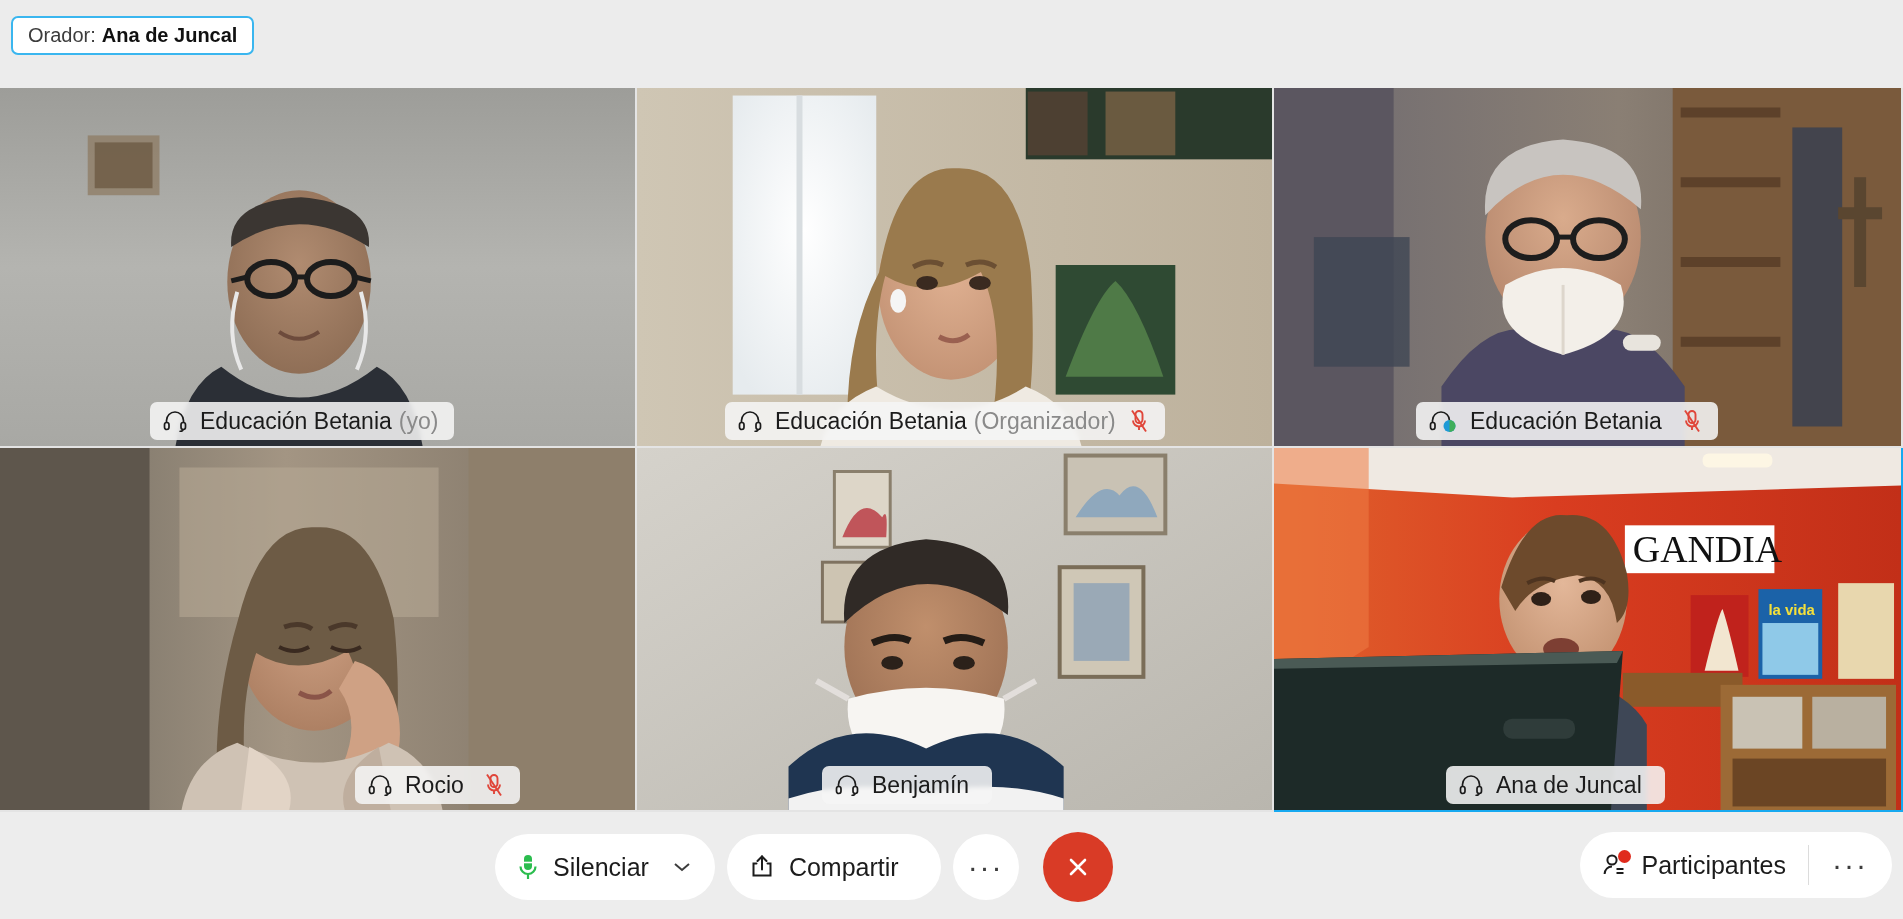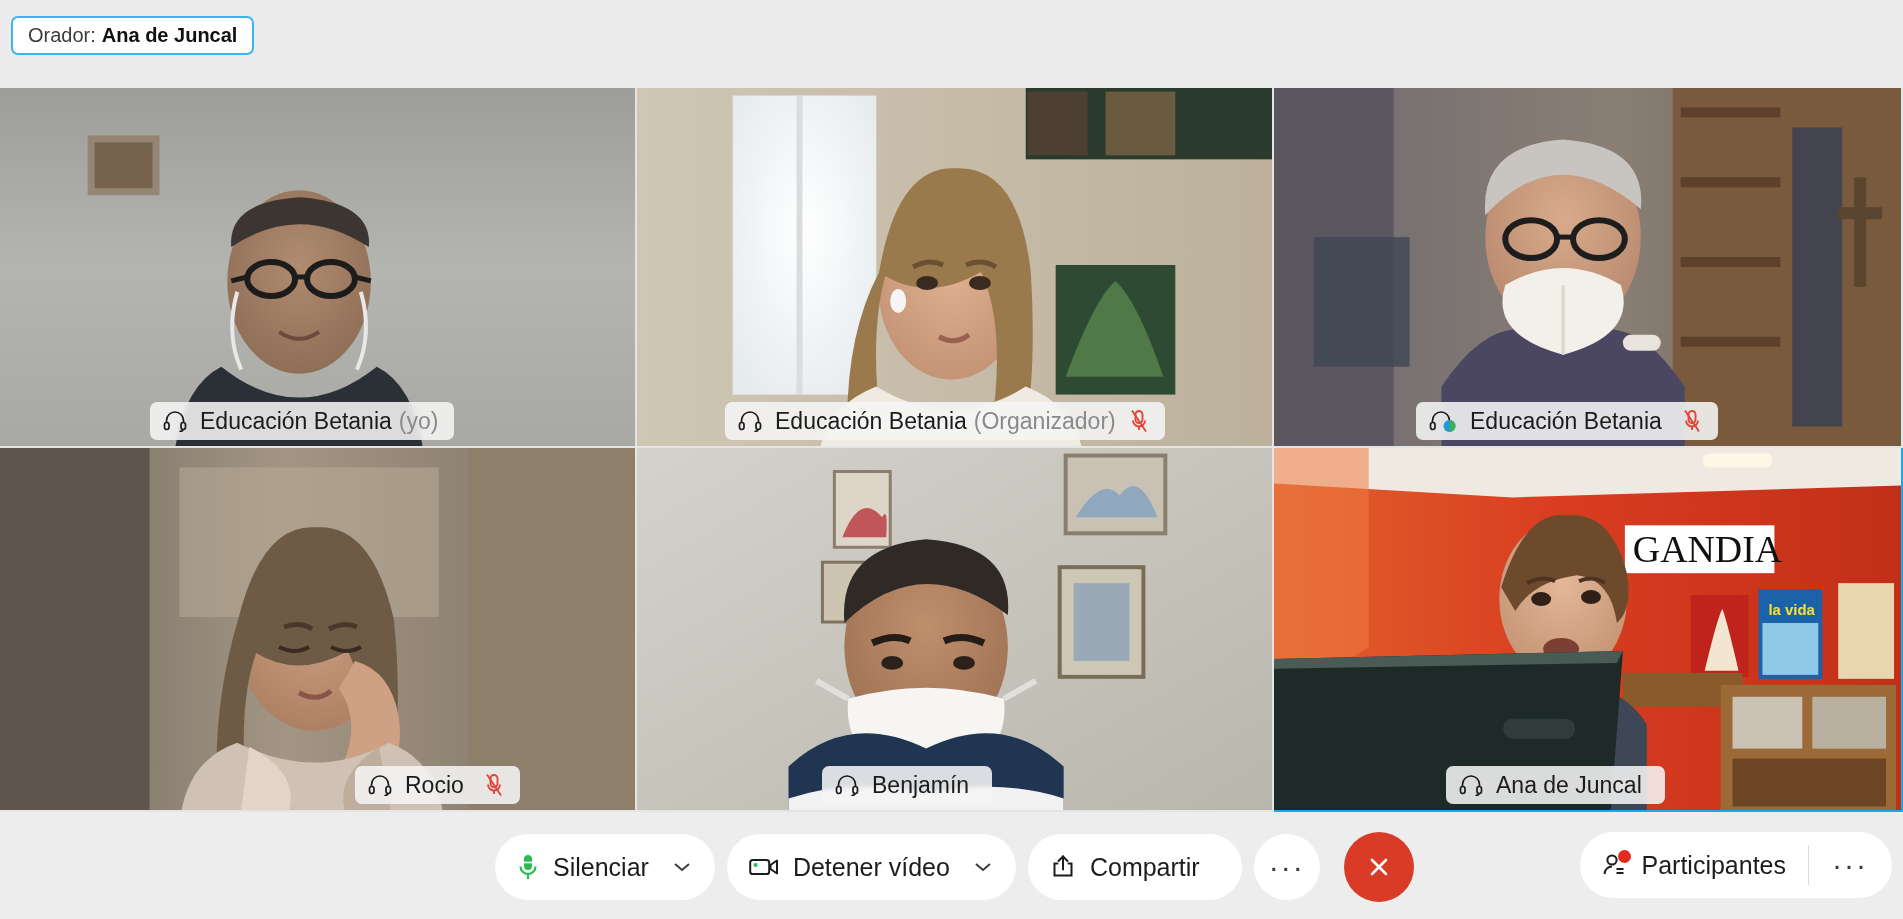--- a/index.html
+++ b/index.html
@@ -468,35 +468,20 @@
           </svg>
         </span>
         <span class="txt">Silenciar</span>
         <span class="caret">
           <svg width="18" height="12" viewBox="0 0 18 12" fill="none" stroke="#3c3c3c" stroke-width="2">
             <path d="M2 3l7 6 7-6"></path>
           </svg>
         </span>
       </div>
 
-      <div class="ctl">
-        <span class="ic">
-          <svg width="30" height="22" viewBox="0 0 30 22" fill="none">
-            <rect x="1.2" y="4" width="19" height="14" rx="2.6" stroke="#1c1c1c" stroke-width="2"></rect>
-            <path d="M21.5 9l6.5-4.5v13L21.5 13z" stroke="#1c1c1c" stroke-width="2" stroke-linejoin="round"></path>
-            <circle cx="6.6" cy="9" r="2.1" fill="#2bbd4e"></circle>
-          </svg>
-        </span>
-        <span class="txt">Detener vídeo</span>
-        <span class="caret">
-          <svg width="18" height="12" viewBox="0 0 18 12" fill="none" stroke="#3c3c3c" stroke-width="2">
-            <path d="M2 3l7 6 7-6"></path>
-          </svg>
-        </span>
-      </div>
 
       <div class="ctl nocaret">
         <span class="ic">
           <svg width="26" height="26" viewBox="0 0 26 26" fill="none" stroke="#1c1c1c" stroke-width="2" stroke-linecap="round">
             <path d="M7.5 9.5h-3v12h17v-12h-3"></path>
             <path d="M13 2.5v13"></path>
             <path d="M8.5 7L13 2.5 17.5 7"></path>
           </svg>
         </span>
         <span class="txt">Compartir</span>

